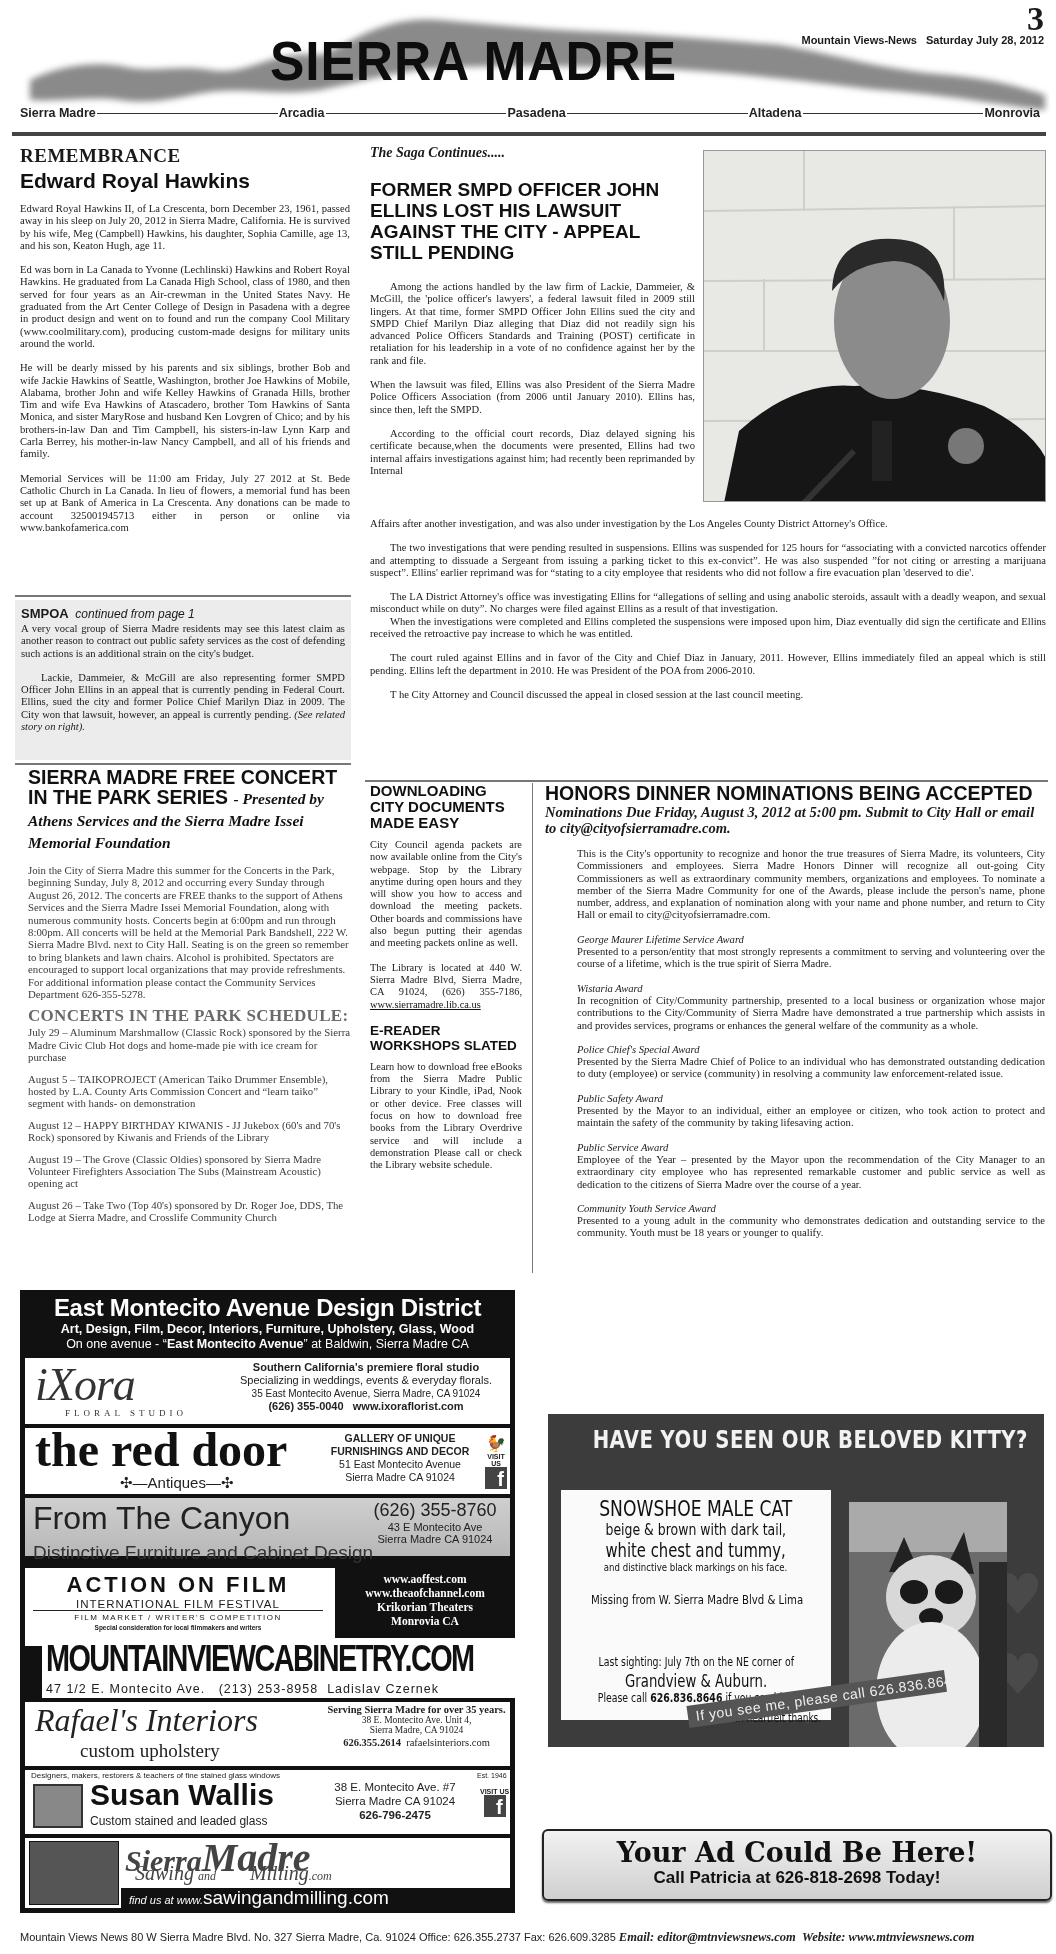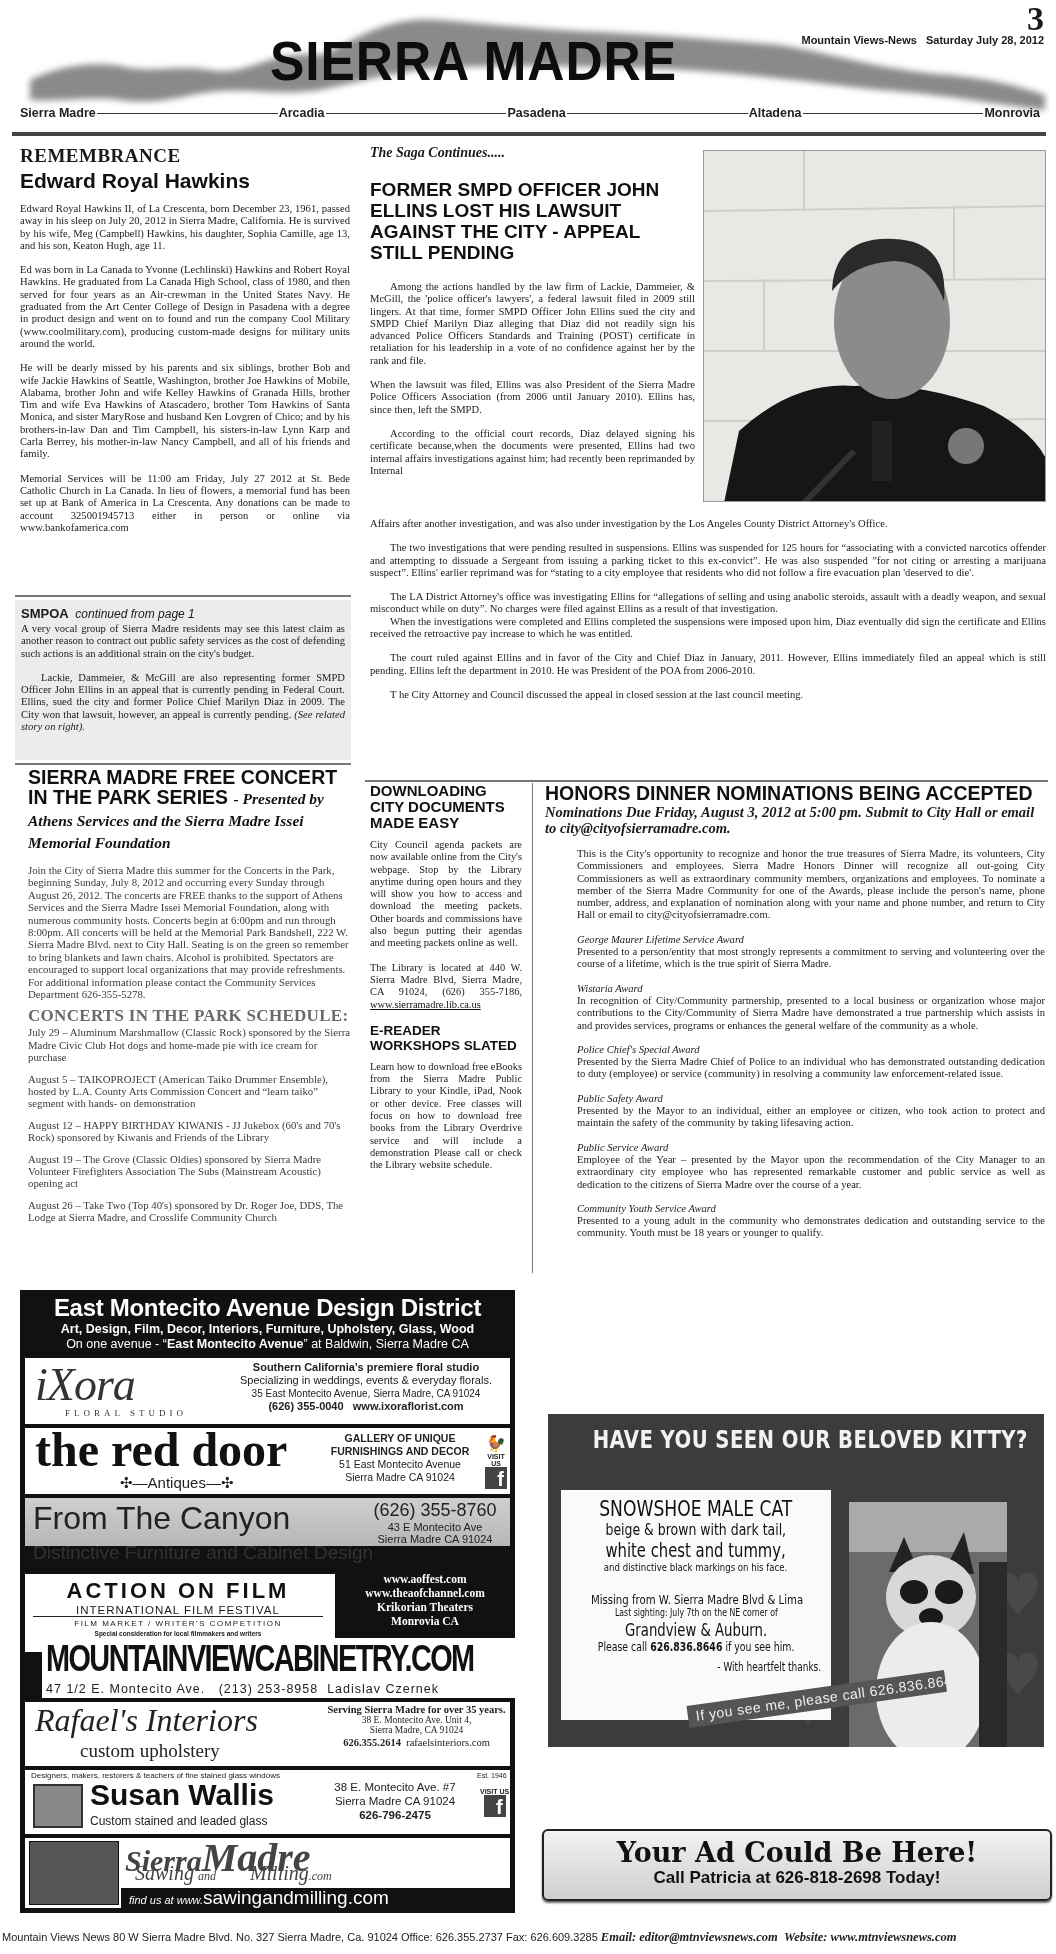--- a/index.html
+++ b/index.html
@@ -48,21 +48,21 @@
   
   .kitty { background: #3c3c3c; overflow: hidden; }
   .kitty-title { font-family: "DejaVu Sans", sans-serif; font-weight: bold; color: #f2f2f2; font-size: 24px; letter-spacing: 0.5px; text-align: center; transform: scaleX(0.82); transform-origin: center; white-space: nowrap; }
   .kitty-card { background: #fafafa; position: absolute; text-align: center; font-family: "DejaVu Sans", sans-serif; color: #111; }
   .condensed { display: inline-block; transform: scaleX(0.78); transform-origin: center; white-space: nowrap; }
 
   .yourad { border: 2px solid #222; border-radius: 6px; background: linear-gradient(#f2f2f2, #cfcfcf); text-align: center; box-shadow: 0 2px 2px #666; }
   .yourad-title { font-family: "DejaVu Serif", serif; font-weight: 900; font-size: 27px; margin-top: 6px; color: #111; }
   .yourad-sub { font-family: "Liberation Sans", sans-serif; font-weight: bold; font-size: 17px; color: #111; }
 
-  .footer { left: 0; top: 1930px; width: 885px; font-family: "Liberation Sans", sans-serif; font-size: 11px; white-space: nowrap; padding-left: 2px; color: #222; }
+  .footer { left: 0; top: 1930px; width: 885px; font-family: "Liberation Sans", sans-serif; font-size: 11px; white-space: nowrap; padding-left: 20px; color: #222; }
   .footer .em { font-family: "Liberation Serif", serif; font-style: italic; font-weight: bold; font-size: 12.5px; }
 
   .fb { display: inline-block; width: 22px; height: 22px; background: #444; color: #fff; font-family: "Liberation Sans", sans-serif; font-weight: bold; font-size: 20px; text-align: right; padding-right: 3px; line-height: 24px; overflow: hidden; }
   .visit { font-family: "Liberation Sans", sans-serif; font-size: 7px; font-weight: bold; }
 </style>
 </head>
 <body>
 
 <div id="masthead" class="abs">
   <svg class="mtn-shape" viewBox="0 0 1030 105" preserveAspectRatio="none">
@@ -225,31 +225,31 @@
       <div>51 East Montecito Avenue</div>
       <div>Sierra Madre CA 91024</div>
     </div>
     <div class="abs" style="left:457px; top:6px; text-align:center;">
       <div style="font-size:16px;">🐓</div>
       <div class="visit">VISIT US</div>
       <span class="fb">f</span>
     </div>
   </div>
 
-  <div class="ad-inner" style="left:5px; top:208px; width:485px; height:48px; background:linear-gradient(#cfcfcf,#b7b7b7);">
+  <div class="ad-inner" style="left:5px; top:208px; width:485px; height:58px; background:linear-gradient(#cfcfcf,#b7b7b7);">
     <div class="abs sans" style="left:8px; top:2px; font-size:32px; color:#222;">From The Canyon</div>
     <div class="abs sans" style="left:8px; top:44px; font-size:19px; color:#333;">Distinctive Furniture and Cabinet Design</div>
     <div class="abs sans" style="left:340px; top:2px; width:140px; text-align:center; color:#222;">
       <div style="font-size:18px;">(626) 355-8760</div>
       <div style="font-size:11px;">43 E Montecito Ave</div>
       <div style="font-size:11px;">Sierra Madre CA 91024</div>
     </div>
   </div>
 
-  <div class="ad-inner" style="left:5px; top:278px; width:310px; height:78px;margin-top:6px;">
+  <div class="ad-inner" style="left:5px; top:278px; width:310px; height:78px;">
     <div class="abs sans" style="left:8px; top:4px; width:290px; text-align:center; font-size:22px; font-weight:bold; letter-spacing:3px; color:#111;">ACTION ON FILM</div>
     <div class="abs sans" style="left:8px; top:30px; width:290px; text-align:center; font-size:11.5px; letter-spacing:1px; border-bottom:1px solid #222;">INTERNATIONAL FILM FESTIVAL</div>
     <div class="abs sans" style="left:8px; top:45px; width:290px; text-align:center; font-size:8px; letter-spacing:1.5px;">FILM MARKET / WRITER'S COMPETITION</div>
     <div class="abs sans" style="left:8px; top:56px; width:290px; text-align:center; font-size:6.5px; font-weight:bold;">Special consideration for local filmmakers and writers</div>
   </div>
   <div class="abs serif" style="left:320px; top:282px; width:170px; text-align:center; color:#fff; font-weight:bold; font-size:11.5px; line-height:14px;">
     <div>www.aoffest.com</div>
     <div>www.theaofchannel.com</div>
     <div>Krikorian Theaters</div>
     <div>Monrovia CA</div>
@@ -315,21 +315,21 @@
       <path d="M470,280 c-12,-14 -20,-20 -20,-30 a10,10 0 0 1 20,-2 a10,10 0 0 1 20,2 c0,10 -8,16 -20,30z"></path>
     </g>
   </svg>
   <div class="abs kitty-title" style="left:0; top:12px; width:496px;">HAVE YOU SEEN OUR BELOVED KITTY?</div>
   <div class="kitty-card" style="left:13px; top:76px; width:270px; height:230px;">
     <div style="font-size:22px; margin-top:6px;"><span class="condensed">SNOWSHOE MALE CAT</span></div>
     <div style="font-size:16px; line-height:18px;"><span class="condensed">beige &amp; brown with dark tail,</span></div>
     <div style="font-size:19px; line-height:22px;"><span class="condensed">white chest and tummy,</span></div>
     <div style="font-size:11px; line-height:13px;"><span class="condensed">and distinctive black markings on his face.</span></div>
     <div style="font-size:13px; margin-top:18px;"><span class="condensed">Missing from W. Sierra Madre Blvd &amp; Lima</span></div>
-    <div style="font-size:10px;"><span class="condensed">Last sighting: July 7th on the NE corner of</span></div>
+    <div style="font-size:12px;margin-top:48px;"><span class="condensed">Last sighting: July 7th on the NE corner of</span></div>
     <div style="font-size:17px; margin-top:2px;"><span class="condensed">Grandview &amp; Auburn.</span></div>
     <div style="font-size:12px;"><span class="condensed"><span>Please call </span><b>626.836.8646</b><span> if you see him.</span></span></div>
     <div style="font-size:11.5px; text-align:right; padding-right:10px; margin-top:6px;"><span class="condensed" style="transform-origin:right;">- With heartfelt thanks.</span></div>
   </div>
   <div class="abs" style="left:301px; top:88px; width:158px; height:245px; background:#666; overflow:hidden;">
     <svg width="158" height="245">
       <rect width="158" height="245" fill="#6b6b6b"></rect>
       <rect x="0" y="0" width="158" height="50" fill="#aaa"></rect>
       <path d="M40,70 L55,35 L70,70 Z" fill="#222"></path>
         <path d="M95,70 L115,30 L125,72 Z" fill="#222"></path>

